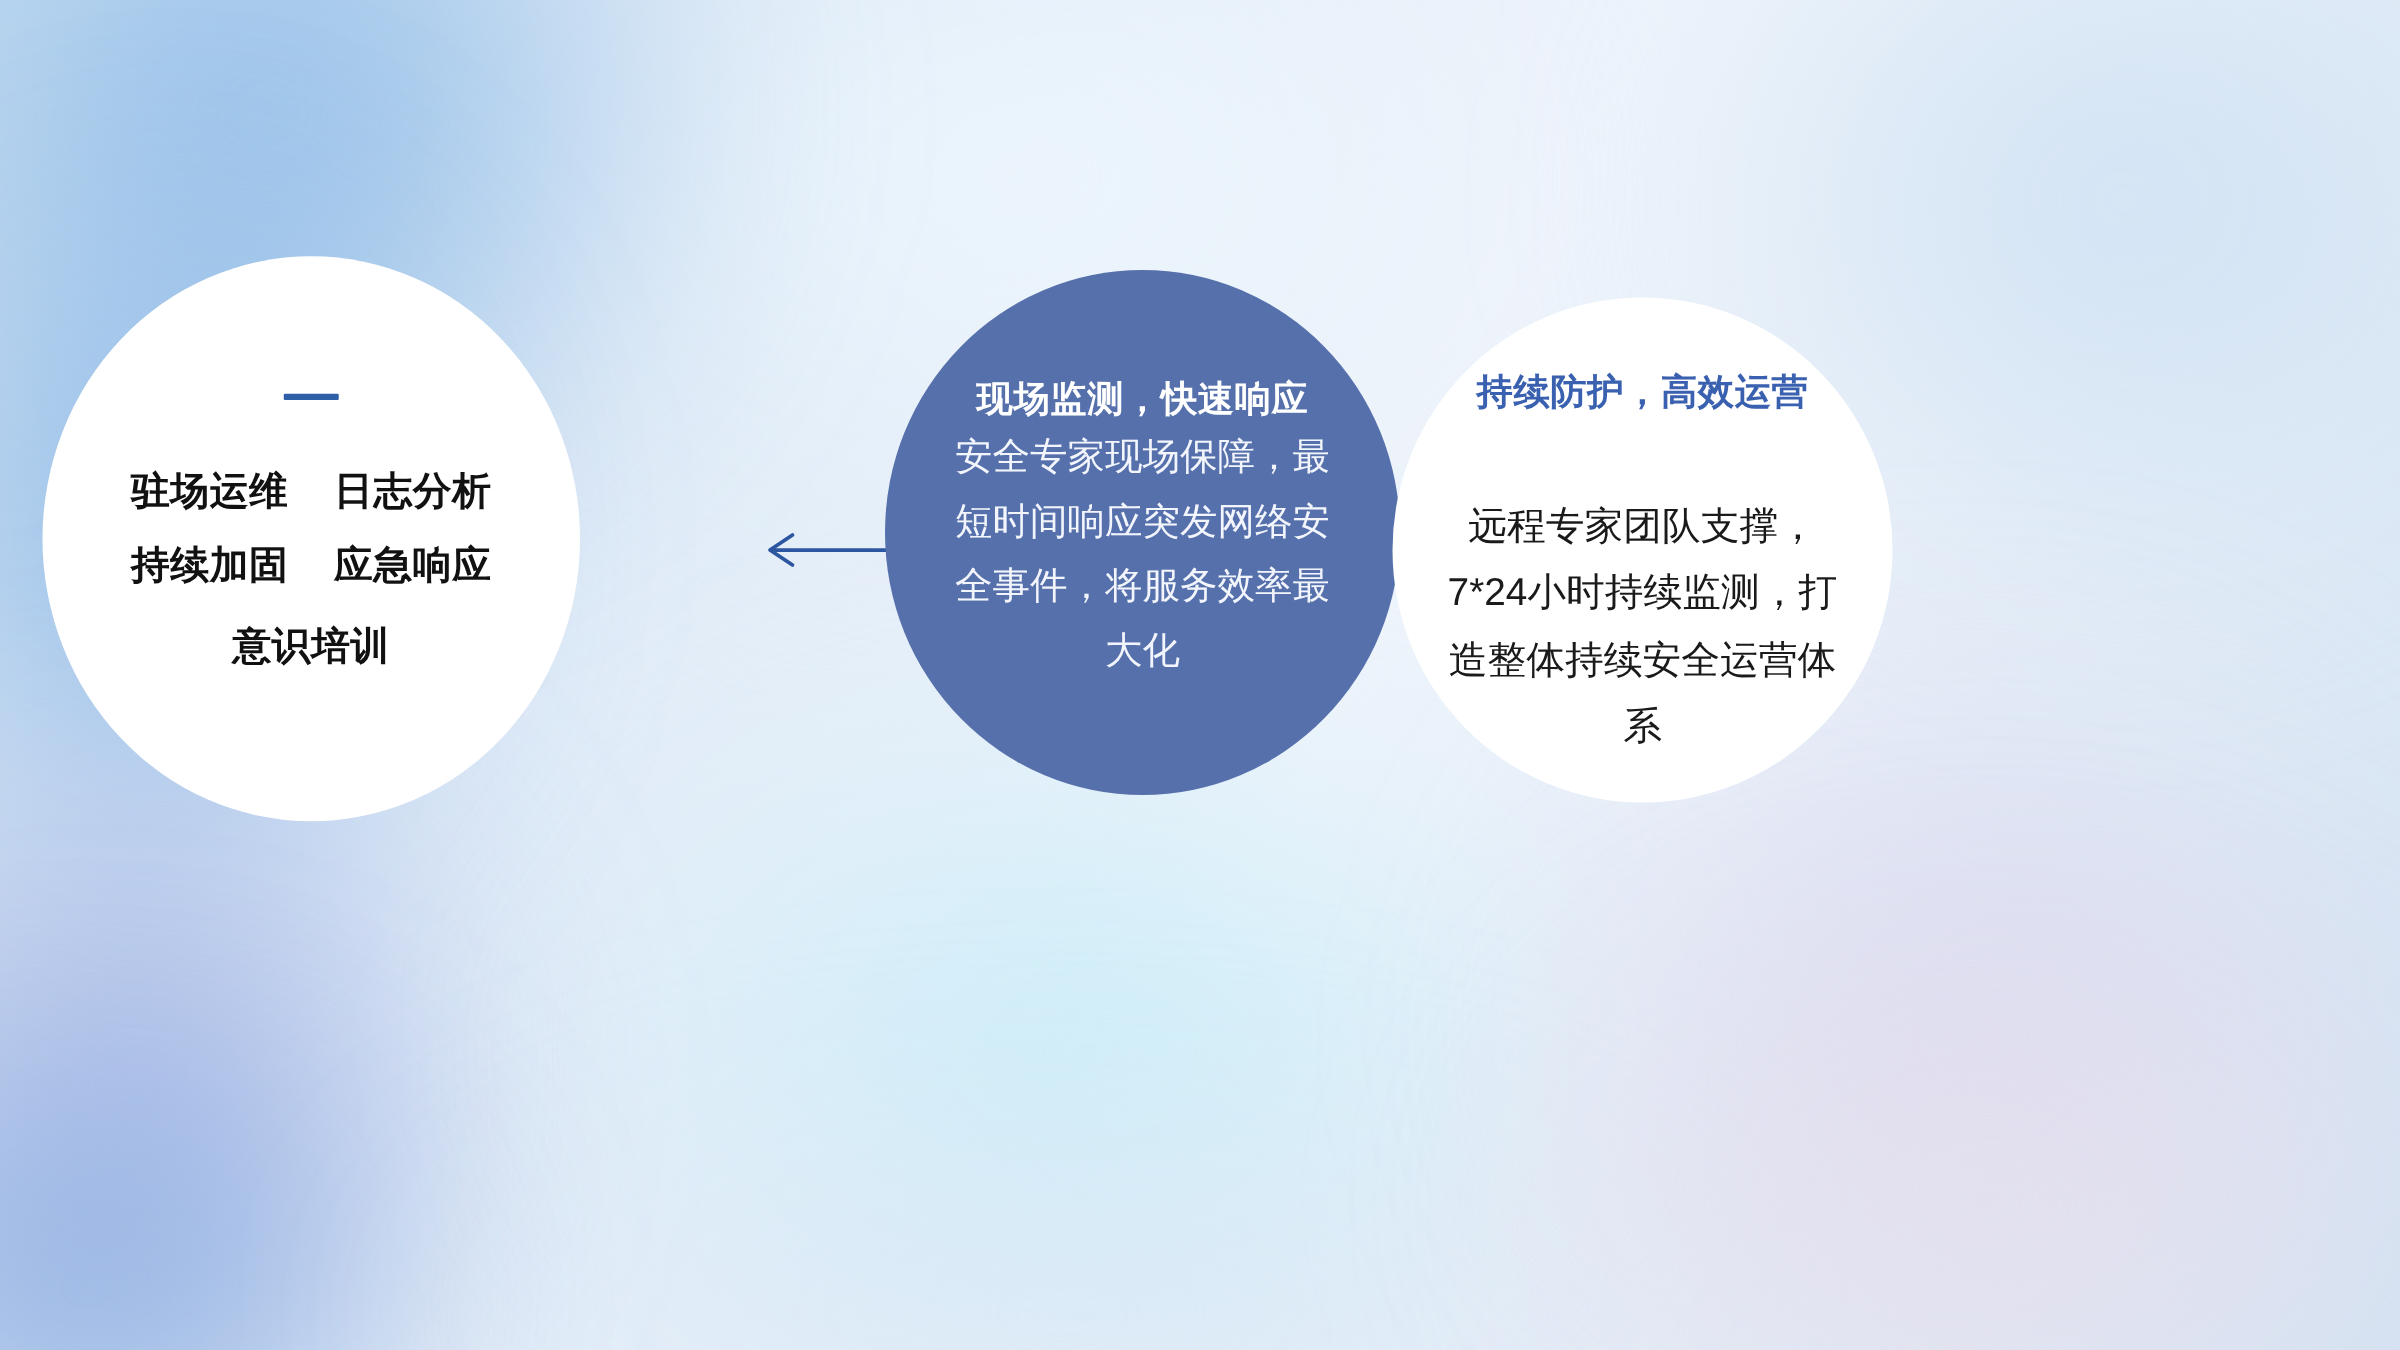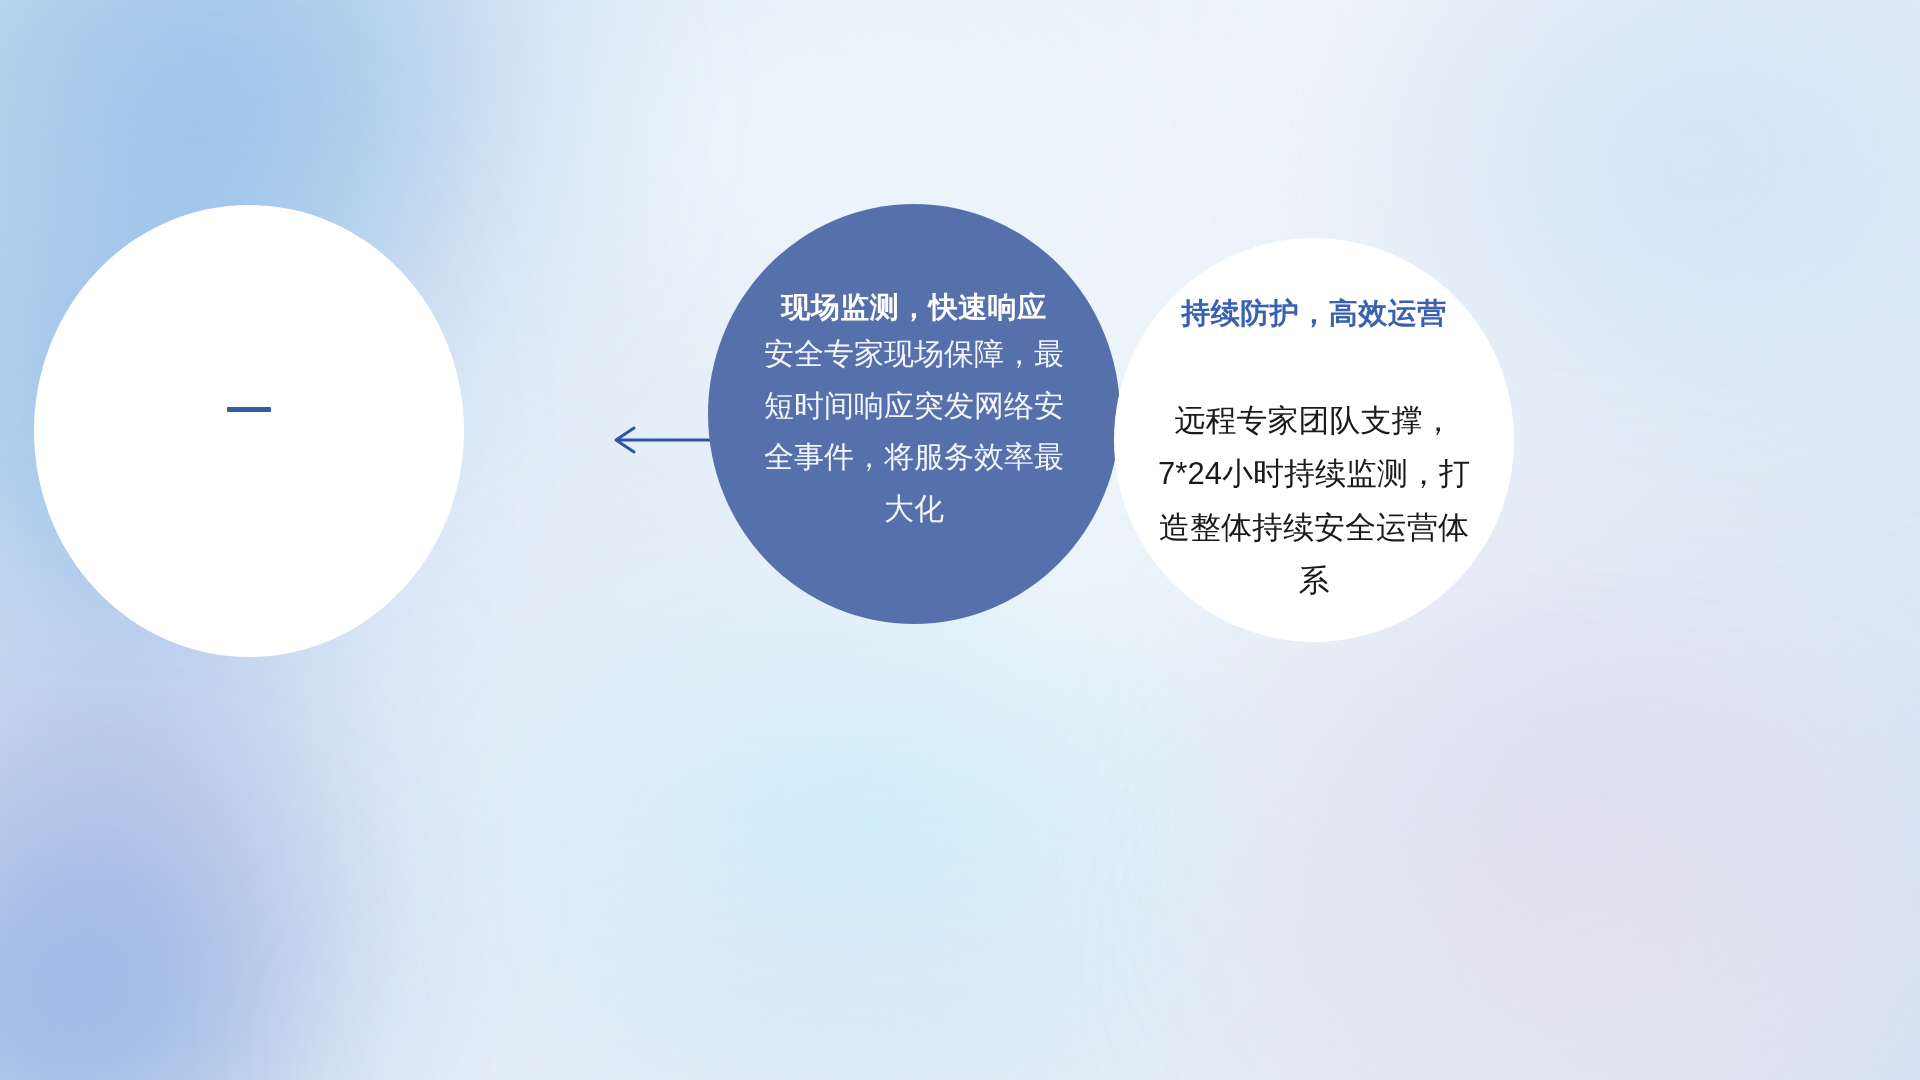--- a/index.html
+++ b/index.html
@@ -138,21 +138,21 @@
   }
   .left-lines .line {
     white-space: pre;
   }
   .left-lines .line.spaced {
     margin-top: 6px;
   }
 
   #circle-mid {
     left: 708px;
-    top: 204px;
+    top: 216px;
     width: 412px;
     height: 420px;
     background: #5670ac;
     z-index: 3;
     justify-content: flex-start;
     padding-top: 84px;
   }
   #circle-mid .title {
     color: #ffffff;
     font-weight: 700;
@@ -213,20 +213,25 @@
   <div class="blob blob-f"></div>
   <div class="blob blob-h"></div>
 
   <svg class="connector" viewBox="0 0 300 64">
     <line x1="296" y1="32" x2="18" y2="32" stroke="#2c56a0" stroke-width="3"></line>
     <polyline points="34,20 16,32 34,44" fill="none" stroke="#2c56a0" stroke-width="3" stroke-linecap="round" stroke-linejoin="round"></polyline>
   </svg>
 
   <div id="circle-left" class="circle">
     <div class="dash"></div>
+    <div class="left-lines">
+      <div class="line">驻场运维    日志分析</div>
+      <div class="line">持续加固    应急响应</div>
+      <div class="line spaced">意识培训</div>
+    </div>
   </div>
 
   <div id="circle-mid" class="circle">
     <div class="title">现场监测，快速响应</div>
     <div class="body">安全专家现场保障，最短时间响应突发网络安全事件，将服务效率最大化</div>
   </div>
 
   <div id="circle-right" class="circle">
     <div class="title">持续防护，高效运营</div>
     <div class="body">远程专家团队支撑，7*24小时持续监测，打造整体持续安全运营体系</div>

